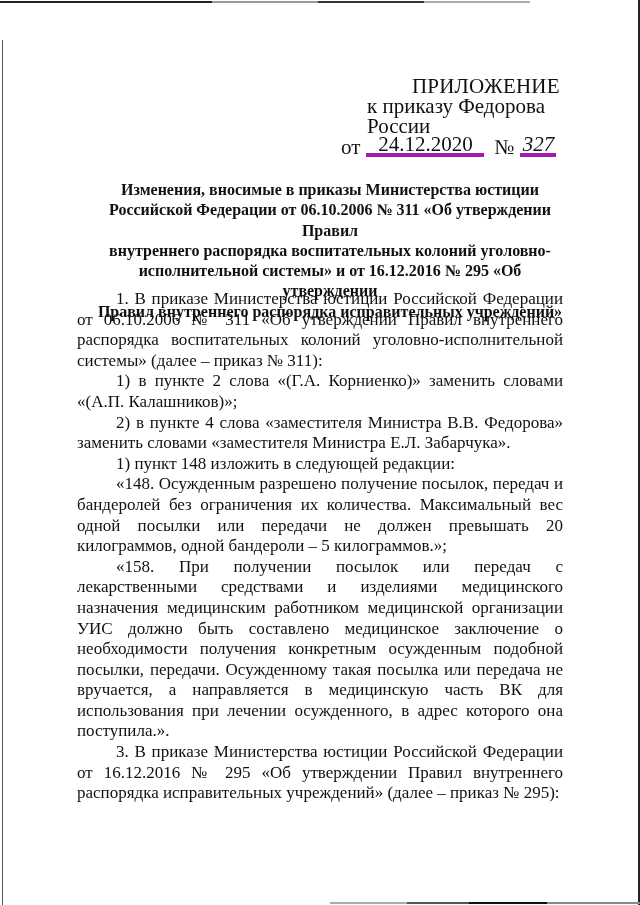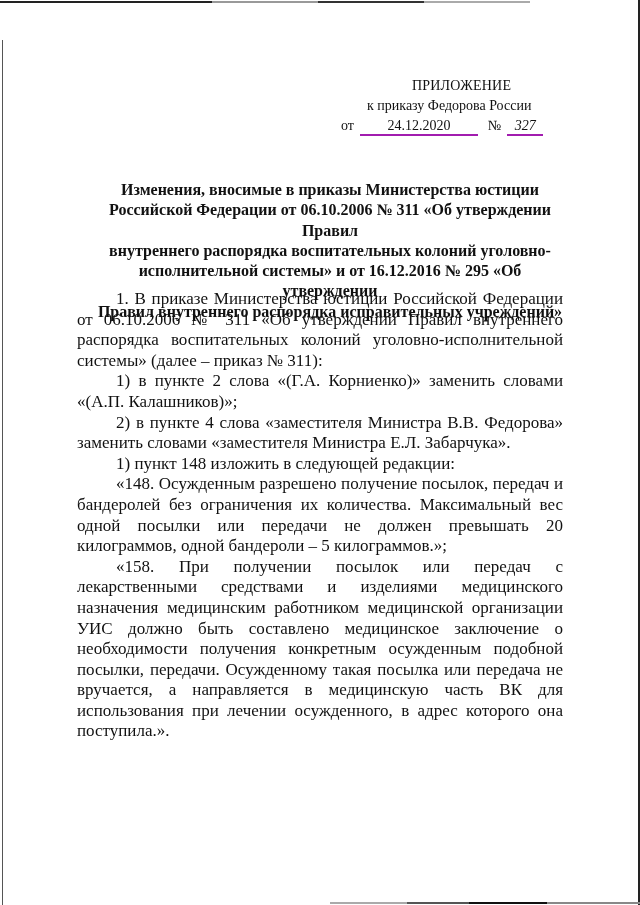--- a/index.html
+++ b/index.html
@@ -3,25 +3,25 @@
 <meta charset="utf-8">
 <style>
   html, body { margin: 0; padding: 0; background: #ffffff; }
   body { width: 640px; height: 905px; position: relative; overflow: hidden;
          font-family: "Liberation Serif", "DejaVu Serif", serif; color: #111; }
   .scan-edge-left { position: absolute; left: 2px; top: 40px; width: 1px; height: 865px; background: #555; }
   .scan-edge-right { position: absolute; right: 0px; top: 0; width: 2px; height: 905px; background: #222; }
   .scan-edge-top { position: absolute; left: 0; top: 1px; width: 530px; height: 2px; background: linear-gradient(90deg,#222 0 40%,#999 40% 60%,#333 60% 80%,#aaa 80%); }
   .scan-edge-bottom { position: absolute; right: 0; bottom: 1px; width: 310px; height: 2px; background: linear-gradient(90deg,#aaa 0 25%,#555 25% 45%,#111 45% 70%,#888 70%); }
 
-  .appendix { position: absolute; left: 330px; top: 76px; width: 240px; font-size: 14px; line-height: 20px; }
+  .appendix { position: absolute; left: 330px; top: 76px; width: 240px; font-size: 21px; line-height: 20px; }
   .appendix .title { text-align: left; padding-left: 82px; letter-spacing: 0.2px; }
   .appendix .ref { text-align: left; padding-left: 37px; }
   .appendix .dateline { display: flex; align-items: center; padding-left: 11px; }
-  .appendix .u { display: inline-block; border-bottom: 2px solid #a21caf; text-align: center; line-height: 17px; }
+  .appendix .u { display: inline-block; border-bottom: 4px solid #a21caf; text-align: center; line-height: 17px; }
   .appendix .date { width: 118px; margin-left: 6px; }
   .appendix .num { width: 36px; margin-left: 6px; font-style: italic; }
   .appendix .numsign { margin-left: 10px; }
 
   .heading { position: absolute; left: 90px; top: 180px; width: 480px; text-align: center;
              font-weight: bold; font-size: 16px; line-height: 20.3px; }
 
   .body { position: absolute; left: 77px; top: 289px; width: 486px; font-size: 17px; line-height: 20.6px; }
   .body p { margin: 0; text-align: justify; text-indent: 39px; }
 </style>
@@ -52,13 +52,14 @@
   <div>Правил внутреннего распорядка исправительных учреждений»</div>
 </div>
 
 <div class="body">
   <p>1. В приказе Министерства юстиции Российской Федерации от 06.10.2006 № 311 «Об утверждении Правил внутреннего распорядка воспитательных колоний уголовно-исполнительной системы» (далее – приказ № 311):</p>
   <p>1) в пункте 2 слова «(Г.А. Корниенко)» заменить словами «(А.П. Калашников)»;</p>
   <p>2) в пункте 4 слова «заместителя Министра В.В. Федорова» заменить словами «заместителя Министра Е.Л. Забарчука».</p>
   <p>1) пункт 148 изложить в следующей редакции:</p>
   <p>«148. Осужденным разрешено получение посылок, передач и бандеролей без ограничения их количества. Максимальный вес одной посылки или передачи не должен превышать 20 килограммов, одной бандероли – 5 килограммов.»;</p>
   <p>«158. При получении посылок или передач с лекарственными средствами и изделиями медицинского назначения медицинским работником медицинской организации УИС должно быть составлено медицинское заключение о необходимости получения конкретным осужденным подобной посылки, передачи. Осужденному такая посылка или передача не вручается, а направляется в медицинскую часть ВК для использования при лечении осужденного, в адрес которого она поступила.».</p>
+  <p>3. В приказе Министерства юстиции Российской Федерации от 16.12.2016 № 295 «Об утверждении Правил внутреннего распорядка исправительных учреждений» (далее – приказ № 295):</p>
 </div>
 
 </body></html>

